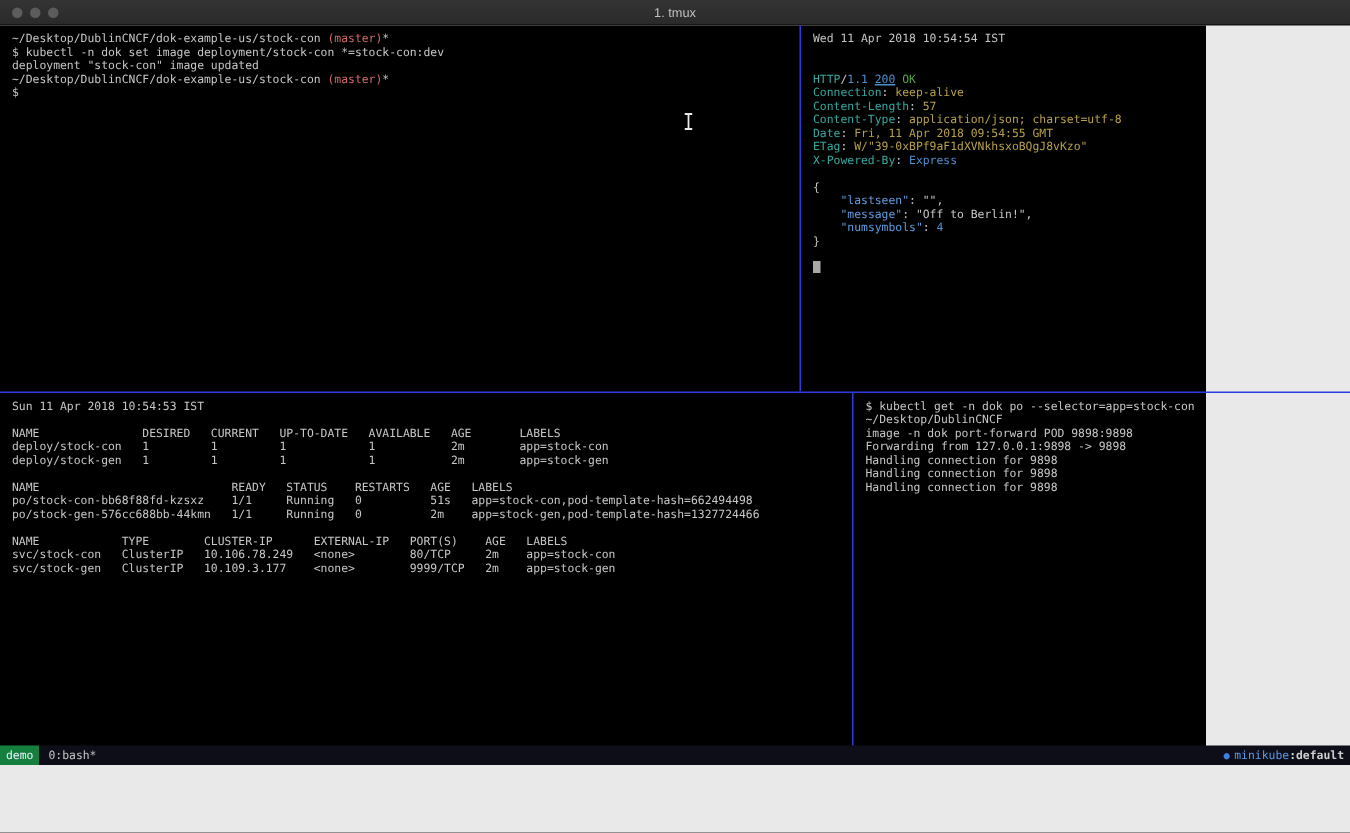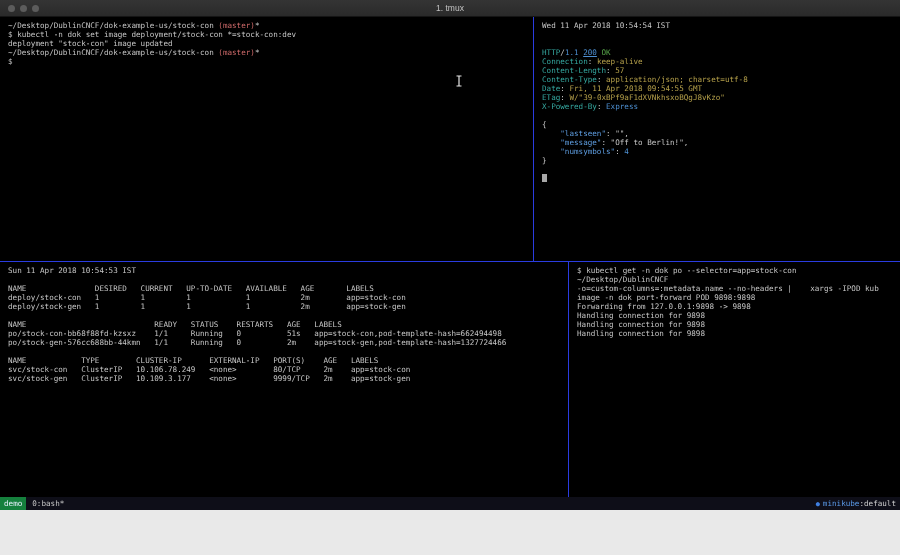--- a/index.html
+++ b/index.html
@@ -9,21 +9,21 @@
 
   
   .titlebar { position:absolute; left:0; top:0; width:900px; height:17px;
               background:linear-gradient(#343434,#2a2a2a); border-bottom:1px solid #151515; }
   .lights { position:absolute; left:8px; top:5px; display:flex; gap:5px; }
   .light { width:7px; height:7px; border-radius:50%; background:#5c5c5c; display:inline-block; }
   .title { position:absolute; left:0; right:0; top:3px; text-align:center;
            font:8.5px "Liberation Sans", sans-serif; color:#c2c2c2; }
 
   
-  .terminal { position:absolute; left:0; top:17px; width:900px; height:493px; background:#000; }
+  .terminal { position:absolute; left:0; top:17px; width:804px; height:493px; background:#000; }
   .pane { position:absolute; padding:4px 8px 0; color:#c6c6c6; font-size:7.6px; line-height:9px; overflow:hidden; }
   .tline { white-space:pre; min-height:9px; }
   .pane-tl { left:0; top:0; width:533px; height:244px; }
   .pane-tr { left:534px; top:0; width:366px; height:244px; }
   .pane-bl { left:0; top:245px; width:568px; height:235px; }
   .pane-br { left:569px; top:245px; width:331px; height:235px; }
   .vdiv-top { position:absolute; left:533px; top:0; width:1px; height:244px; background:#2a3ce0; }
   .hdiv { position:absolute; left:0; top:244px; width:900px; height:1px; background:#2a3ce0; }
   .vdiv-bottom { position:absolute; left:568px; top:245px; width:1px; height:235px; background:#2a3ce0; }
 
@@ -32,21 +32,21 @@
   
   .statusbar { position:absolute; left:0; top:480px; width:900px; height:13px;
                background:#0e0e18; display:flex; align-items:center;
                font-size:7.6px; color:#c6c6c6; }
   .session { background:#15803d; color:#eaf1ff; padding:0 4px; height:13px; line-height:13px; }
   .window-label { margin-left:6px; }
   .spacer { flex:1; }
   .kube-icon { color:#3f7fe0; margin-right:3px; font-size:7px; }
   .ctx { margin-right:4px; }
   .ctx-name { color:#5a9ae8; }
-  .ctx-ns { color:#cfcfcf; }
+  .ctx-ns { color:#cfcfcf;font-weight:bold; }
 
   
   .mouse-cursor { position:absolute; left:455px; top:58px; }
 
   .desktop-strip { position:absolute; left:0; top:510px; width:900px; height:45px; background:#e9e9e9; }
 </style>
 </head>
 <body>
 
 <div class="screen">
@@ -102,21 +102,20 @@
         <div class="tline"><span>po/stock-gen-576cc688bb-44kmn   1/1     Running   0          2m    app=stock-gen,pod-template-hash=1327724466</span></div>
         <div class="tline"><span></span></div>
         <div class="tline"><span>NAME            TYPE        CLUSTER-IP      EXTERNAL-IP   PORT(S)    AGE   LABELS</span></div>
         <div class="tline"><span>svc/stock-con   ClusterIP   10.106.78.249   &lt;none&gt;        80/TCP     2m    app=stock-con</span></div>
         <div class="tline"><span>svc/stock-gen   ClusterIP   10.109.3.177    &lt;none&gt;        9999/TCP   2m    app=stock-gen</span></div>
       </div>
     <div class="vdiv-bottom"></div>
     <div class="pane pane-br">
         <div class="tline"><span>$ kubectl get -n dok po --selector=app=stock-con</span></div>
         <div class="tline"><span>~/Desktop/DublinCNCF</span></div>
-        <div class="tline"><span>-o=custom-columns=:metadata.name --no-headers |    xargs -IPOD kub</span></div>
         <div class="tline"><span>image -n dok port-forward POD 9898:9898</span></div>
         <div class="tline"><span>Forwarding from 127.0.0.1:9898 -&gt; 9898</span></div>
         <div class="tline"><span>Handling connection for 9898</span></div>
         <div class="tline"><span>Handling connection for 9898</span></div>
         <div class="tline"><span>Handling connection for 9898</span></div>
       </div>
 
     <svg class="mouse-cursor" width="8" height="12" viewBox="0 0 8 12">
       <path d="M1.5 1 h5 M4 1 v10 M1.5 11 h5" stroke="#e8e8e8" stroke-width="1.2" fill="none"></path>
     </svg>

